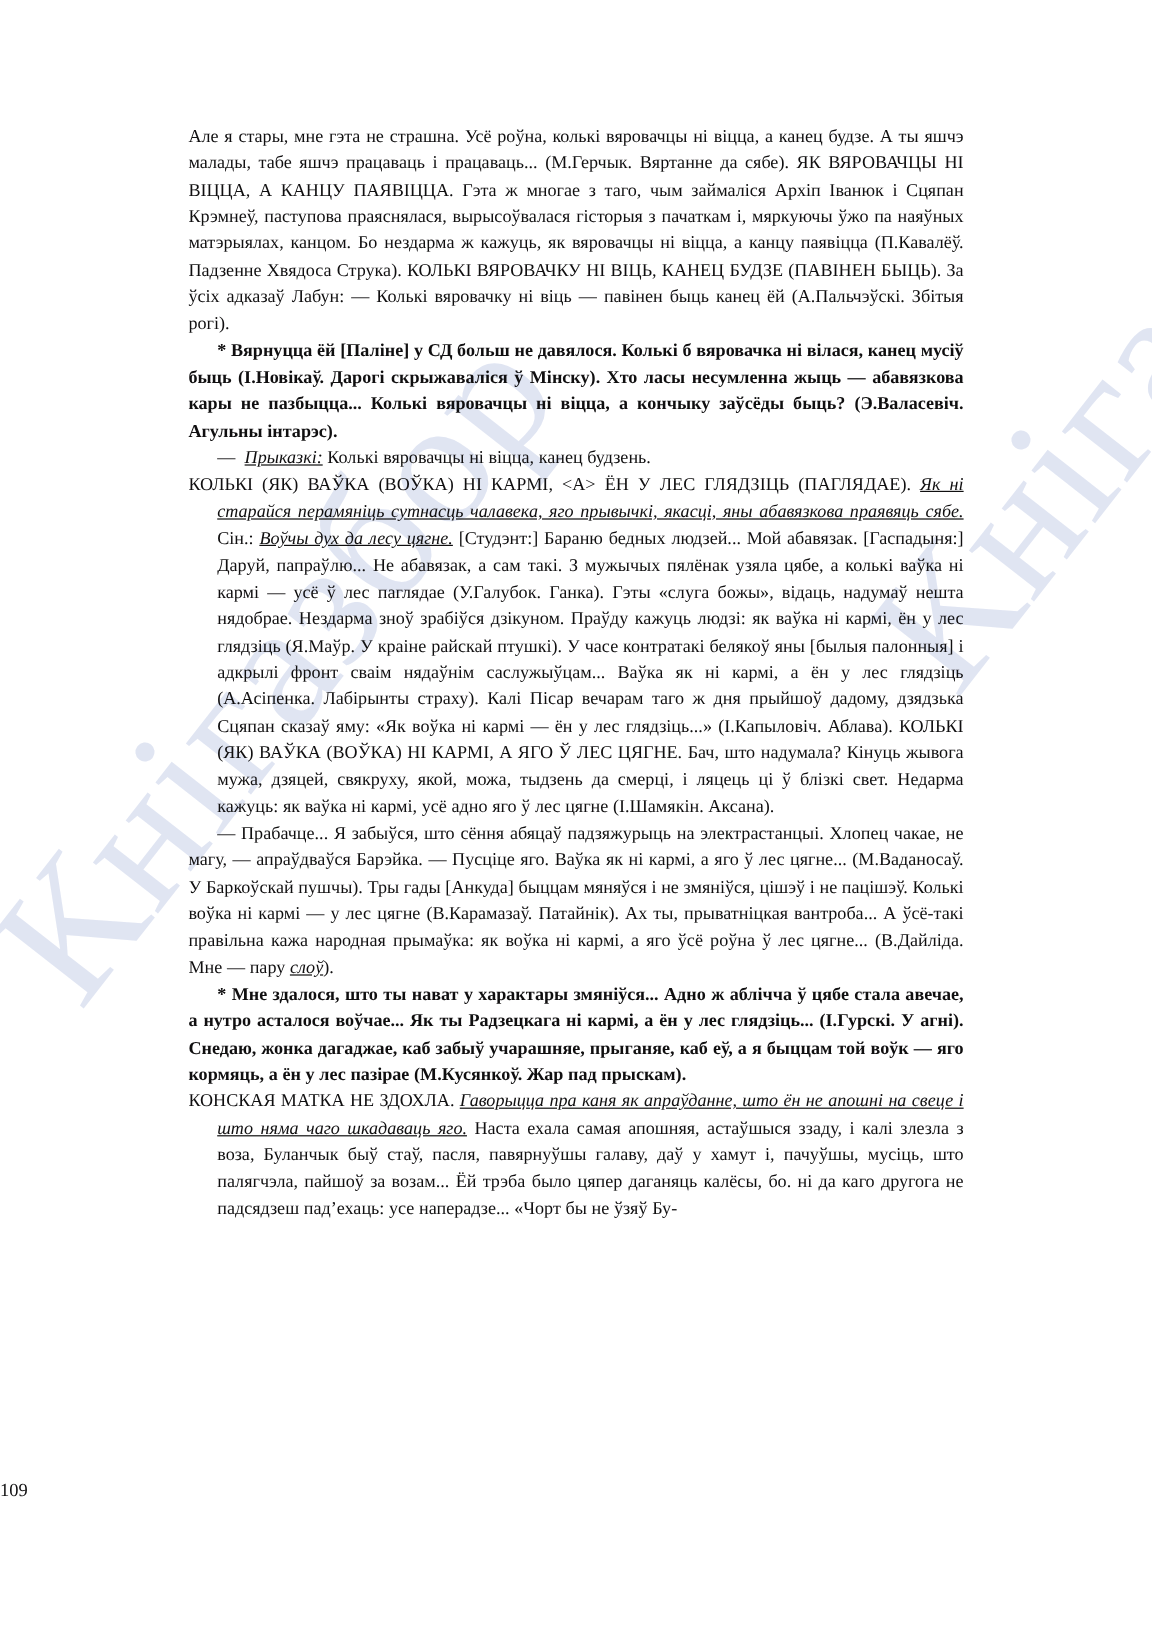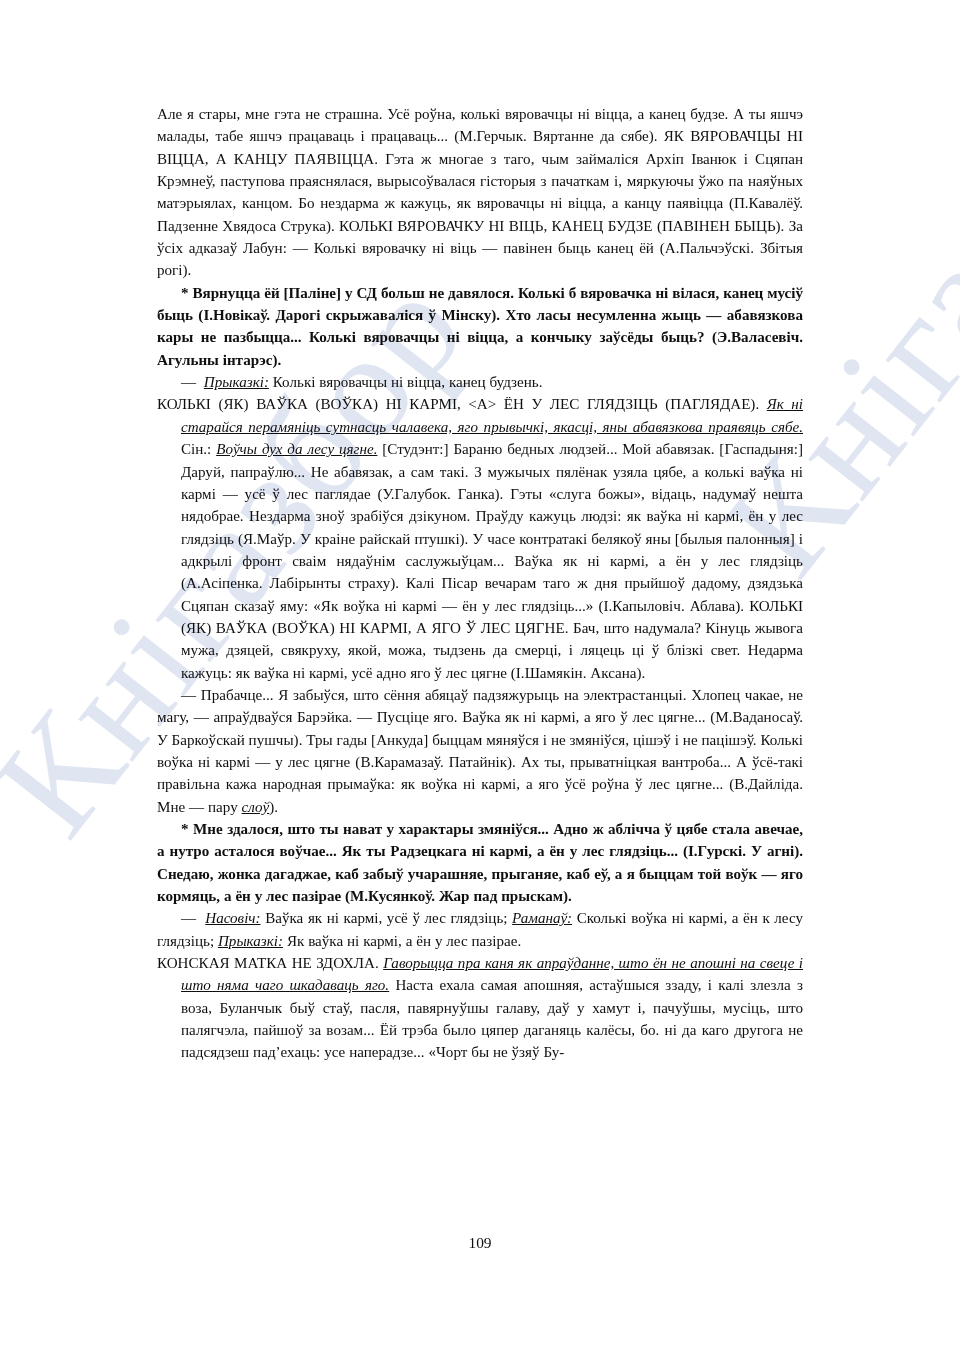--- a/index.html
+++ b/index.html
@@ -83,21 +83,20 @@
     padding-left: 24px;
     text-indent: -24px;
   }
   .it { font-style: italic; text-decoration: underline; }
 
   #page-number {
     position: absolute;
     top: 1233px;
     left: 0;
     width: 960px;
-    text-align: center;
     font-size: 15.4px;
     line-height: 20px;
   }
 </style>
 </head>
 <body>
 
 <div id="watermark-layer">
   <div class="wm-text wm-a">Кнігазбор</div>
   <div class="wm-text wm-b">Кнігазбор</div>
@@ -112,21 +111,20 @@
     <p class="para star">*  Вярнуцца ёй [Паліне] у СД больш не давялося. Колькі б вяровачка ні вілася, канец мусіў быць (І.Новікаў. Дарогі скрыжаваліся ў Мінску). Хто ласы несумленна жыць — абавязкова кары не пазбыцца... Колькі вяровачцы ні віцца, а кончыку заўсёды быць? (Э.Валасевіч. Агульны інтарэс).</p>
 
     <p class="para dash"><span>—</span>&nbsp; <span class="it">Прыказкі:</span> <span>Колькі вяровачцы ні віцца, канец будзень.</span></p>
 
     <p class="para entry"><span>КОЛЬКІ (ЯК) ВАЎКА (ВОЎКА) НІ КАРМІ, &lt;А&gt; ЁН У ЛЕС ГЛЯДЗІЦЬ (ПАГЛЯДАЕ).</span> <span class="it">Як ні старайся перамяніць сутнасць чалавека, яго прывычкі, якасці, яны абавязкова праявяць сябе.</span> <span>Сін.:</span> <span class="it">Воўчы дух да лесу цягне.</span> <span>[Студэнт:] Бараню бедных людзей... Мой абавязак. [Гаспадыня:] Даруй, папраўлю... Не абавязак, а сам такі. З мужычых пялёнак узяла цябе, а колькі ваўка ні кармі — усё ў лес паглядае (У.Галубок. Ганка). Гэты «слуга божы», відаць, надумаў нешта нядобрае. Нездарма зноў зрабіўся дзікуном. Праўду кажуць людзі: як ваўка ні кармі, ён у лес глядзіць (Я.Маўр. У краіне райскай птушкі). У часе контратакі белякоў яны [былыя палонныя] і адкрылі фронт сваім нядаўнім саслужыўцам... Ваўка як ні кармі, а ён у лес глядзіць (А.Асіпенка. Лабірынты страху). Калі Пісар вечарам таго ж дня прыйшоў дадому, дзядзька Сцяпан сказаў яму: «Як воўка ні кармі — ён у лес глядзіць...» (І.Капыловіч. Аблава). КОЛЬКІ (ЯК) ВАЎКА (ВОЎКА) НІ КАРМІ, А ЯГО Ў ЛЕС ЦЯГНЕ. Бач, што надумала? Кінуць жывога мужа, дзяцей, свякруху, якой, можа, тыдзень да смерці, і ляцець ці ў блізкі свет. Недарма кажуць: як ваўка ні кармі, усё адно яго ў лес цягне (І.Шамякін. Аксана).</span></p>
 
     <p class="para dash"><span>—   Прабачце... Я забыўся, што сёння абяцаў падзяжурыць на электрастанцыі. Хлопец чакае, не магу, — апраўдваўся Барэйка. — Пусціце яго. Ваўка як ні кармі, а яго ў лес цягне... (М.Ваданосаў. У Баркоўскай пушчы). Тры гады [Анкуда] быццам мяняўся і не змяніўся, цішэў і не пацішэў. Колькі воўка ні кармі — у лес цягне (В.Карамазаў. Патайнік). Ах ты, прыватніцкая вантроба... А ўсё-такі правільна кажа народная прымаўка: як воўка ні кармі, а яго ўсё роўна ў лес цягне... (В.Дайліда.</span> <span>Мне — пару </span><span class="it">слоў</span><span>).</span></p>
 
     <p class="para star">*  Мне здалося, што ты нават у характары змяніўся... Адно ж аблічча ў цябе стала авечае, а нутро асталося воўчае... Як ты Радзецкага ні кармі, а ён у лес глядзіць... (І.Гурскі. У агні). Снедаю, жонка дагаджае, каб забыў учарашняе, прыганяе, каб еў, а я быццам той воўк — яго кормяць, а ён у лес пазірае (М.Кусянкоў. Жар пад прыскам).</p>
 
-    <p class="para dash"><span>—</span>&nbsp; <span class="it">Насовіч:</span> <span>Ваўка як ні кармі, усё ў лес глядзіць;</span> <span class="it">Раманаў:</span> <span>Сколькі воўка ні кармі, а ён к лесу глядзіць;</span> <span class="it">Прыказкі:</span> <span>Як ваўка ні кармі, а ён у лес пазірае.</span></p>
 
     <p class="para entry"><span>КОНСКАЯ МАТКА НЕ ЗДОХЛА.</span> <span class="it">Гаворыцца пра каня як апраўданне, што ён не апошні на свеце і што няма чаго шкадаваць яго.</span> <span>Наста ехала самая апошняя, астаўшыся ззаду, і калі злезла з воза, Буланчык быў стаў, пасля, павярнуўшы галаву, даў у хамут і, пачуўшы, мусіць, што палягчэла, пайшоў за возам... Ёй трэба было цяпер даганяць калёсы, бо. ні да каго другога не падсядзеш пад’ехаць: усе наперадзе... «Чорт бы не ўзяў Бу-</span></p>
 
   </div>
 
   <div id="page-number">109</div>
 
 </div>
 
 </body></html>

